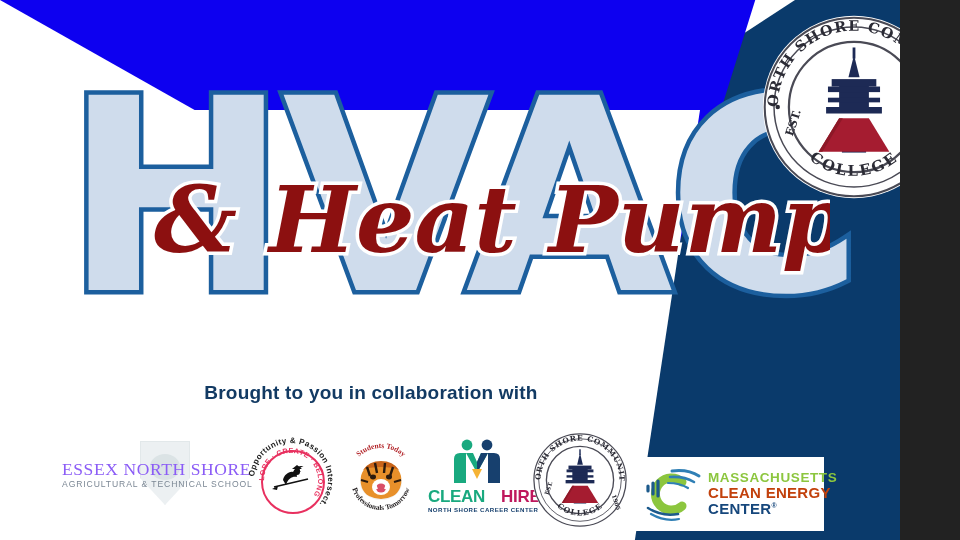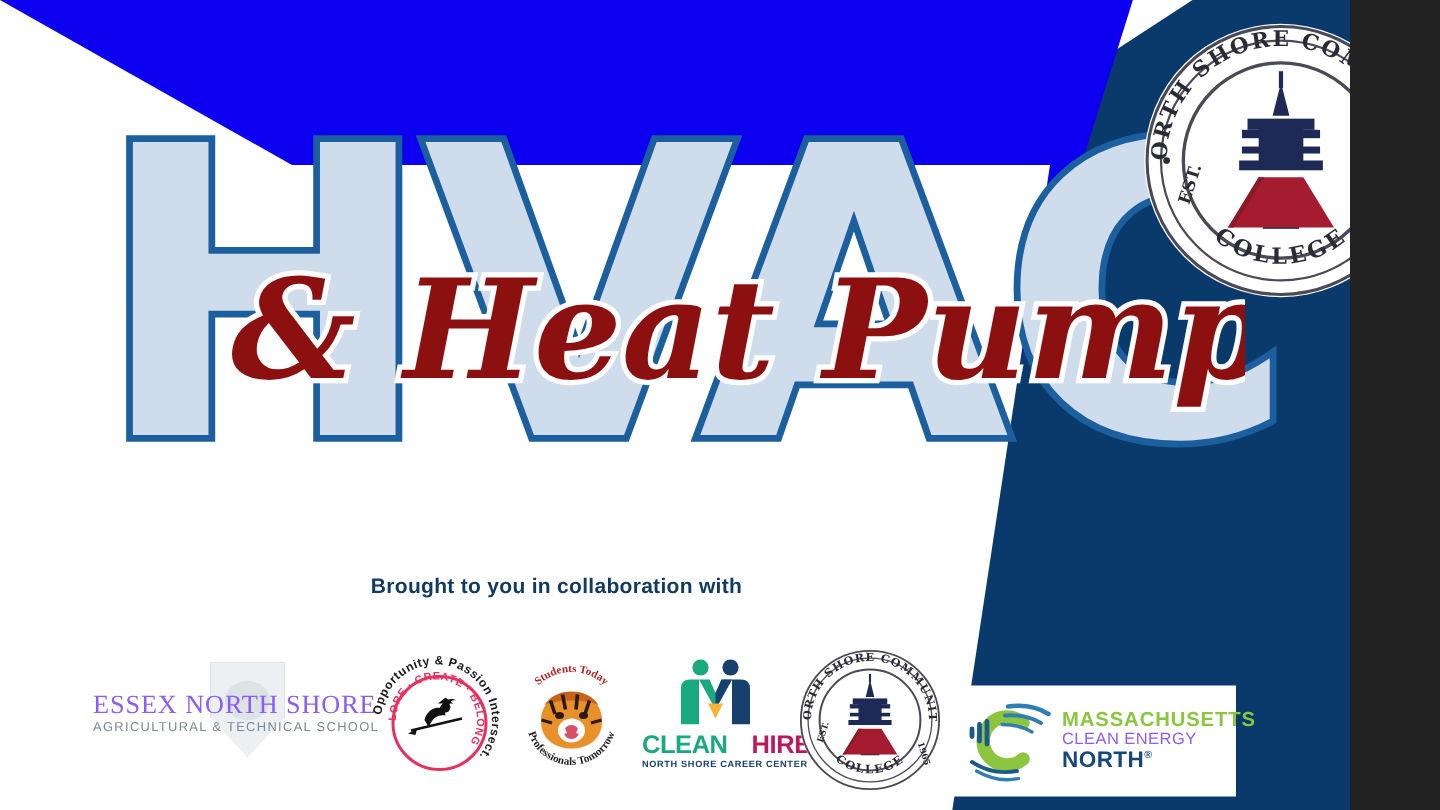--- a/index.html
+++ b/index.html
@@ -68,21 +68,21 @@
     font-size:92px;
     fill:#8c1010;
     stroke:#ffffff;
     stroke-width:7;
     paint-order:stroke fill;
   }
 
   
   .collab{
     position:absolute;left:0;top:382px;width:742px;text-align:center;
-    font-size:14px;font-weight:bold;color:#123a63;letter-spacing:.2px;
+    font-size:19px;font-weight:bold;color:#123a63;letter-spacing:.2px;
   }
 
   
   .logos{
     position:absolute;left:62px;top:424px;width:790px;height:112px;
     display:flex;align-items:center;gap:6px;
   }
   .logo{position:relative;flex:0 0 auto;}
 
   
@@ -153,21 +153,21 @@
   .nscc-small{width:96px;height:96px;}
 
   
   .cec{
     width:190px;height:74px;background:#ffffff;position:relative;
     display:flex;align-items:center;padding-left:8px;box-sizing:border-box;margin-top:28px;
   }
   .cec .cmark{width:62px;height:56px;flex:0 0 auto;}
   .cec .ctext{margin-left:4px;line-height:1.04;}
   .cec .c1{font-size:13.5px;font-weight:bold;color:#8cc63e;letter-spacing:.6px;}
-  .cec .c2{font-size:11px;font-weight:normal;color:#8b5cf6;letter-spacing:.3px;}
+  .cec .c2{font-size:15px;font-weight:bold;color:#c2410c;letter-spacing:.3px;}
   .cec .c3{font-size:15px;font-weight:bold;color:#16477c;letter-spacing:.3px;}
   .cec .reg{font-size:7px;vertical-align:super;}
 
   
   .nscc-big{position:absolute;left:761px;top:14px;width:186px;height:186px;}
 </style>
 </head>
 <body>
 
 <div id="stage">
@@ -331,18 +331,18 @@
         <path d="M30 5 q16 -2 27 5" fill="none" stroke="#2f7fb5" stroke-width="3" stroke-linecap="round"></path>
         <path d="M28 11 q14 -1 24 5" fill="none" stroke="#2f7fb5" stroke-width="2.6" stroke-linecap="round"></path>
         <path d="M26 17 q12 0 20 5" fill="none" stroke="#2f7fb5" stroke-width="2.2" stroke-linecap="round"></path>
         <path d="M6 20 l0 5 M11 17 l0 11 M16 15 l0 15" stroke="#1c5a8c" stroke-width="3.2" stroke-linecap="round"></path>
         <path d="M6 42 q14 9 30 6" fill="none" stroke="#1c5a8c" stroke-width="2.6" stroke-linecap="round"></path>
         <path d="M9 48 q14 8 28 5" fill="none" stroke="#2f7fb5" stroke-width="2.2" stroke-linecap="round"></path>
       </svg>
       <div class="ctext">
         <div class="c1">MASSACHUSETTS</div>
         <div class="c2">CLEAN ENERGY</div>
-        <div class="c3"><span>NORTH</span><span class="reg">®</span></div>
+        <div class="c3"><span>CENTER</span><span class="reg">®</span></div>
       </div>
     </div>
 
   </div>
 </div>
 
 </body></html>

